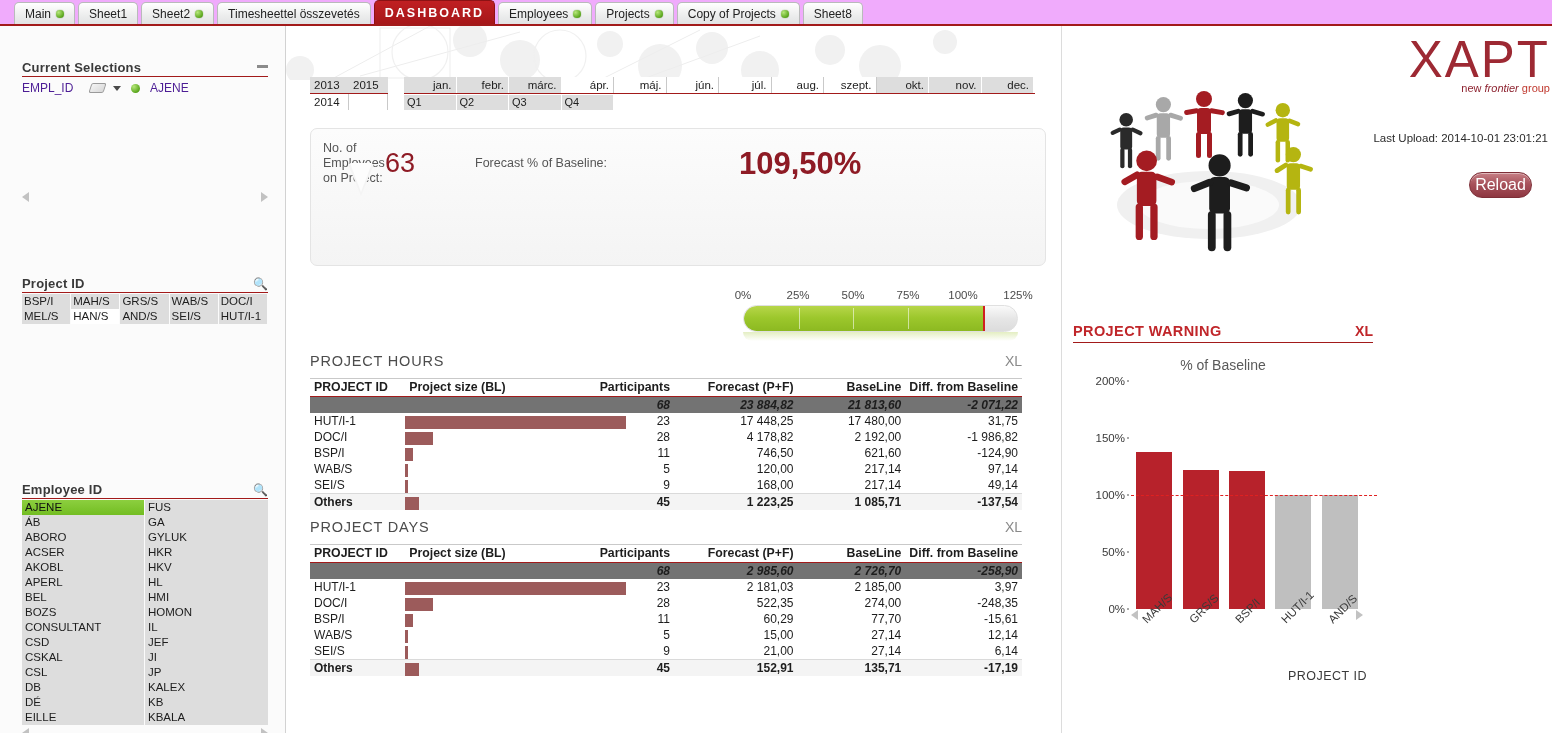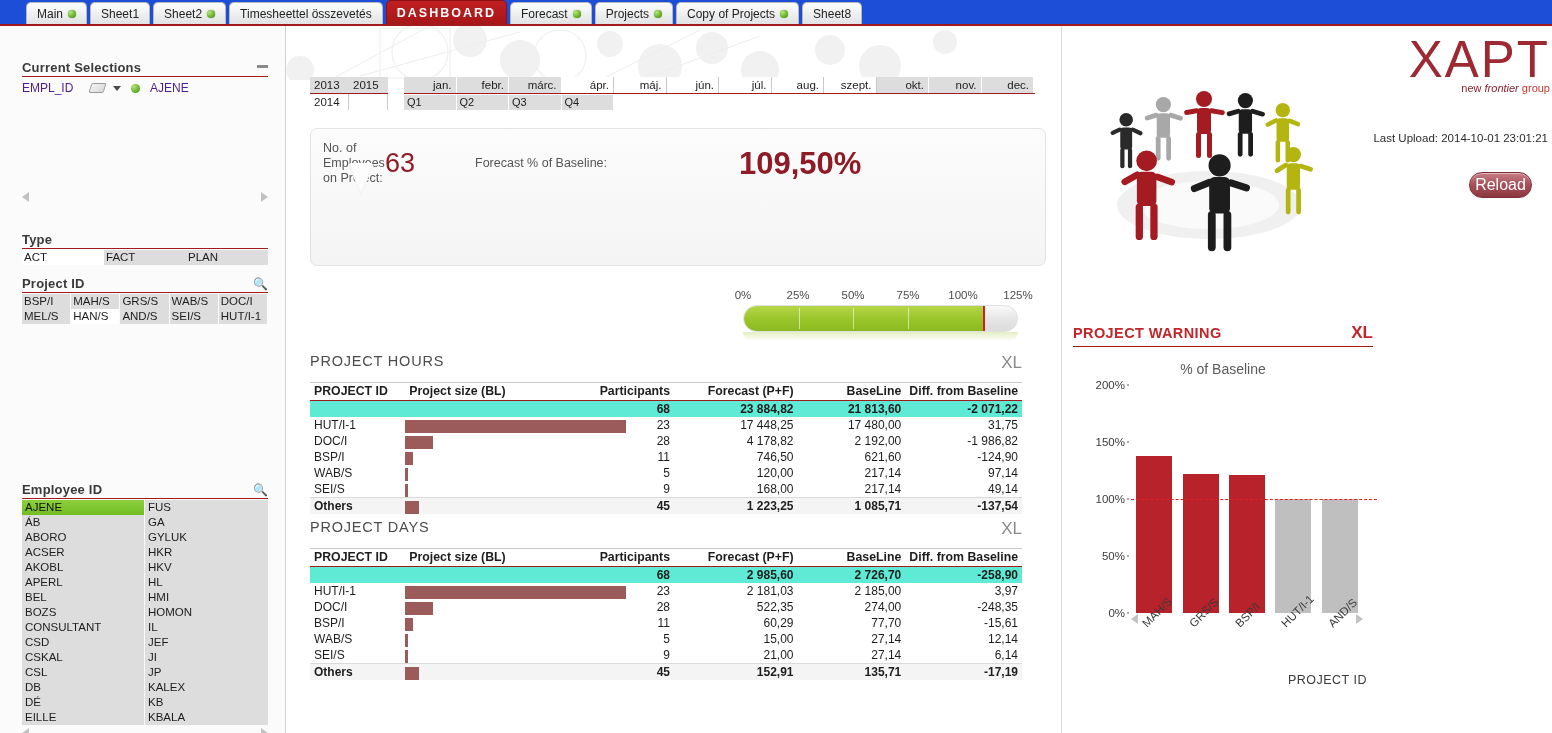--- a/index.html
+++ b/index.html
@@ -14,24 +14,24 @@
   #app {
     position: relative;
     width: 1552px; height: 733px;
     background: #ffffff;
   }
 
   
   .tabbar {
     position: absolute; left: 0; top: 0;
     width: 1552px; height: 26px;
-    background: #1d4ed8;
+    background: #f0abfc;
     border-bottom: 2px solid #a21a1a;
     display: flex; align-items: flex-end;
-    padding-left: 26px;
+    padding-left: 14px;
     text-align: right;
   }
   .tab {
     height: 22px;
     margin-right: 3px;
     padding: 0 10px;
     display: flex; align-items: center; gap: 5px;
     font-size: 12px; color: #222;
     background: linear-gradient(#ffffff, #eceded 60%, #e2e3e4);
     border: 1px solid #b9babb;
@@ -261,36 +261,36 @@
   }
 
   
   .tblblock { position: absolute; left: 24px; width: 712px; }
   .tbl-head-row {
     display: flex; align-items: flex-start; justify-content: space-between;
   }
   .tbl-title {
     font-size: 14.5px; color: #4c4c4c; letter-spacing: .8px;
   }
-  .xl-link { font-size: 17px; color: #8a8a8a; cursor: pointer; }
+  .xl-link { font-size: 14px; color: #8a8a8a; cursor: pointer; }
   .xl-link.red { color: #c0262a; font-weight: bold; }
   .dtable { width: 100%; border-collapse: collapse; font-size: 12px; margin-top: 9px; }
   .dtable th {
     font-weight: bold; color: #1d1d1d; font-size: 12.3px;
     border-bottom: 1.5px solid #a21a1a; border-top: 1px solid #c9c9c9;
     padding: 1px 4px 2px 4px; text-align: right; white-space: nowrap;
     background: #ffffff;
   }
   .dtable th.left { text-align: left; }
   .dtable td {
     padding: 1px 4px; text-align: right; color: #1d1d1d;
     white-space: nowrap; height: 16px;
   }
   .dtable td.left { text-align: left; }
-  .dtable tr.total td { background: #5eead4; font-weight: bold; }
+  .dtable tr.total td { background: #737373; font-weight: bold; font-style: italic; }
   .dtable tr.others td { background: #f4f4f4; font-weight: bold; border-top: 1px solid #dadada;}
   .neg { color: #e01b1b; }
   .barcell { position: relative; width: 185px; padding: 0 !important; }
   .minibar {
     height: 13px; background: #9c5b5b; display: block;
     margin-top: 2px;
   }
 
   
   .right { position: absolute; left: 1061px; top: 26px; width: 491px; height: 707px; background:#fff; }
@@ -389,21 +389,21 @@
         <span>Sheet2</span>
         <span class="dot"></span>
       </div>
       <div class="tab">
         <span>Timesheettel összevetés</span>
       </div>
       <div class="tab active">
         <span>DASHBOARD</span>
       </div>
       <div class="tab">
-        <span>Forecast</span>
+        <span>Employees</span>
         <span class="dot"></span>
       </div>
       <div class="tab">
         <span>Projects</span>
         <span class="dot"></span>
       </div>
       <div class="tab">
         <span>Copy of Projects</span>
         <span class="dot"></span>
       </div>
@@ -460,30 +460,20 @@
             <span style="margin-left:4px">AJENE</span>
           </div>
         </div>
       <div class="scrollrow">
         <span class="sc-arrow-l"></span>
         <span class="sc-track"><span class="sc-thumb" style="width:76%"></span></span>
         <span class="sc-arrow-r"></span>
       </div>
     </div>
 
-    <div class="typebox">
-      <div class="panel-head">
-        <span class="panel-title">Type</span>
-      </div>
-      <div class="type-vals" id="typevals">
-          <div class="type-cell c0">ACT</div>
-          <div class="type-cell c1">FACT</div>
-          <div class="type-cell c2">PLAN</div>
-        </div>
-    </div>
 
     <div class="projbox">
       <div class="panel-head">
         <span class="panel-title">Project ID</span>
         <span class="search-ico">🔍</span>
       </div>
       <div class="proj-grid" id="projvals">
           <div class="proj-cell">BSP/I</div>
           <div class="proj-cell">MAH/S</div>
           <div class="proj-cell">GRS/S</div>

